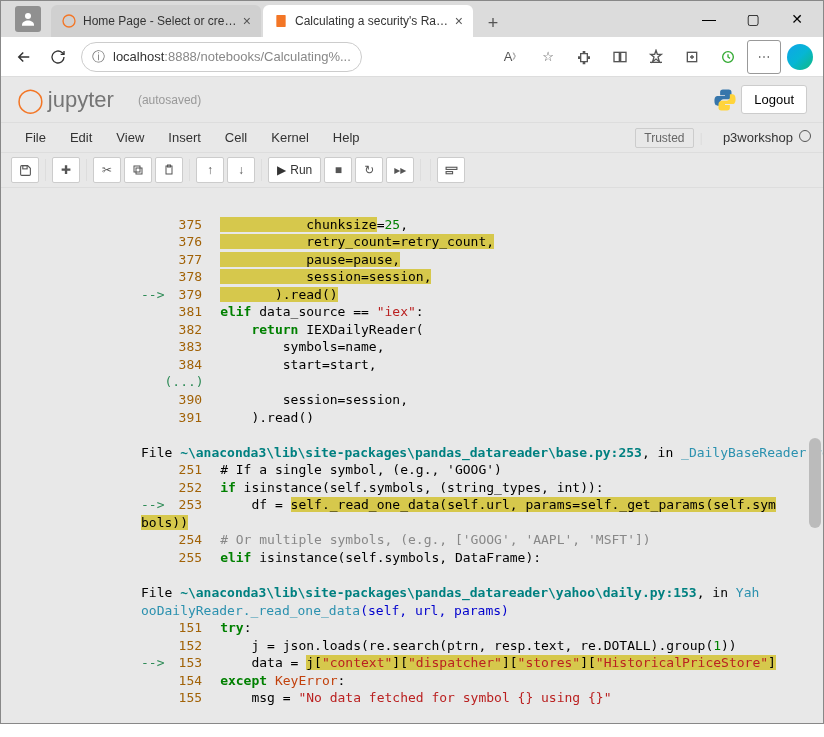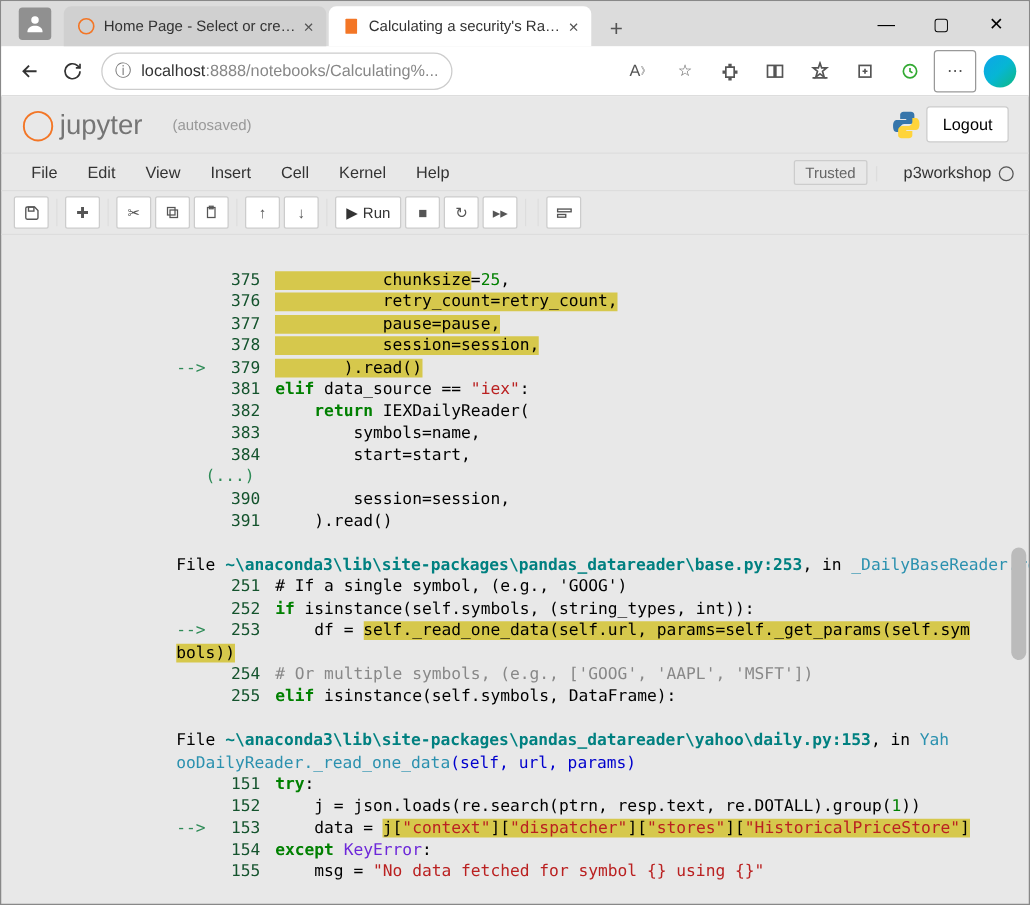--- a/index.html
+++ b/index.html
@@ -32,30 +32,30 @@
 .jupyter-logo{display:flex;align-items:center;font-size:22px;color:#757575;margin-right:14px}
 .jupyter-logo .orbit{color:#f37626;margin-right:4px;font-size:24px}
 .nb-title{font-size:18px;color:#333;flex:0 1 auto;white-space:nowrap;overflow:hidden;text-overflow:ellipsis;max-width:440px}
 .autosaved{color:#999;font-size:12px;margin-left:10px}
 .jh-right{margin-left:auto;display:flex;align-items:center;gap:2px}
 .python-badge{width:28px;height:28px;display:flex;align-items:center;justify-content:center}
 .logout-btn{border:1px solid #ccc;background:#fff;padding:6px 12px;border-radius:3px;font-size:13px}
 .menubar{display:flex;align-items:center;padding:0 12px;height:30px;border-bottom:1px solid #ddd;font-size:13px;color:#333}
 .menubar .m{padding:4px 12px}
 .trusted{margin-left:auto;border:1px solid #ccc;padding:2px 8px;font-size:12px;color:#666;border-radius:2px}
-.kernel-info{margin-left:14px;display:flex;align-items:flex-end;gap:6px;font-size:13px}
+.kernel-info{margin-left:14px;display:flex;align-items:flex-start;gap:6px;font-size:13px}
 .kernel-dot{width:12px;height:12px;border:1.5px solid #555;border-radius:50%}
 .toolbar{display:flex;align-items:center;padding:4px 10px;border-bottom:1px solid #ddd;gap:3px}
 .tbtn{border:1px solid #ccc;background:#fff;min-width:28px;height:26px;display:flex;align-items:center;justify-content:center;border-radius:2px;font-size:12px;color:#555}
 .tbtn.run{padding:0 8px;gap:4px;color:#333}
 .tsel{border:1px solid #ccc;height:26px;width:98px;font-size:12px;padding:0 4px}
 .divider{width:1px;height:22px;background:#ddd;margin:0 3px}
 .content{padding:10px 30px 10px 140px;font-family:Menlo,Consolas,monospace;font-size:13px;line-height:1.35;white-space:pre;overflow:hidden;height:535px;position:relative}
 .scrollbar{position:absolute;right:2px;top:250px;width:12px;height:90px;background:#bbb;border-radius:6px}
-.ln{color:#14532d;display:inline-block;width:36px;text-align:right;margin-right:4px}
+.ln{color:#a16207;display:inline-block;width:36px;text-align:center;margin-right:4px}
 .arrow{color:#2e8b57}
 .hl{background:#d6c84c}
 .kw{color:#008000;font-weight:bold}
 .nm{color:#008000}
 .str2{color:#ba2121}
 .fn{color:#2b91af}
 .path{color:#008080;font-weight:bold}
 .blue{color:#0000cd;font-weight:normal}
 .codeblock{margin-left:0}
 </style>
@@ -245,19 +245,19 @@
 <span class="arrow">--&gt;</span> <span class="ln">253</span>     df = <span class="hl">self._read_one_data(self.url, params=self._get_params(self.sym</span>
 <span class="hl">bols))</span>
     <span class="ln">254</span> <span style="color:#888"># Or multiple symbols, (e.g., ['GOOG', 'AAPL', 'MSFT'])</span>
     <span class="ln">255</span> <span class="kw">elif</span> isinstance(self.symbols, DataFrame):
 
 File <span class="path">~\anaconda3\lib\site-packages\pandas_datareader\yahoo\daily.py:153</span>, in <span class="fn">Yah
 ooDailyReader._read_one_data</span><span class="blue">(self, url, params)</span>
     <span class="ln">151</span> <span class="kw">try</span>:
     <span class="ln">152</span>     j = json.loads(re.search(ptrn, resp.text, re.DOTALL).group(<span class="nm">1</span>))
 <span class="arrow">--&gt;</span> <span class="ln">153</span>     data = <span class="hl">j[<span class="str2">"context"</span>][<span class="str2">"dispatcher"</span>][<span class="str2">"stores"</span>][<span class="str2">"HistoricalPriceStore"</span>]</span>
-    <span class="ln">154</span> <span class="kw">except</span> <span style="color:#6d28d9">KeyError</span>:
+    <span class="ln">154</span> <span class="kw">except</span> <span style="color:#c2410c">KeyError</span>:
     <span class="ln">155</span>     msg = <span class="str2">"No data fetched for symbol {} using {}"</span>
 
 
     <div class="scrollbar"></div>
   </div>
 </div>
 
 </body></html>

